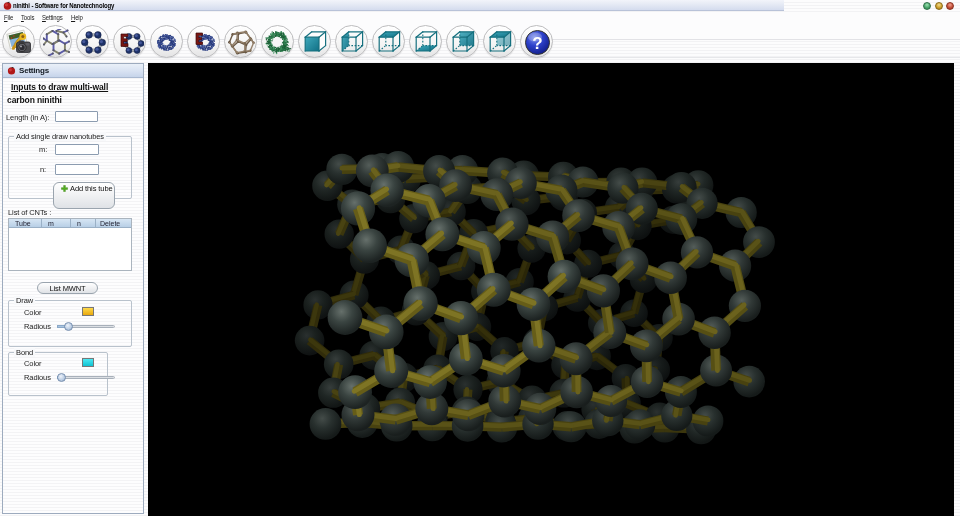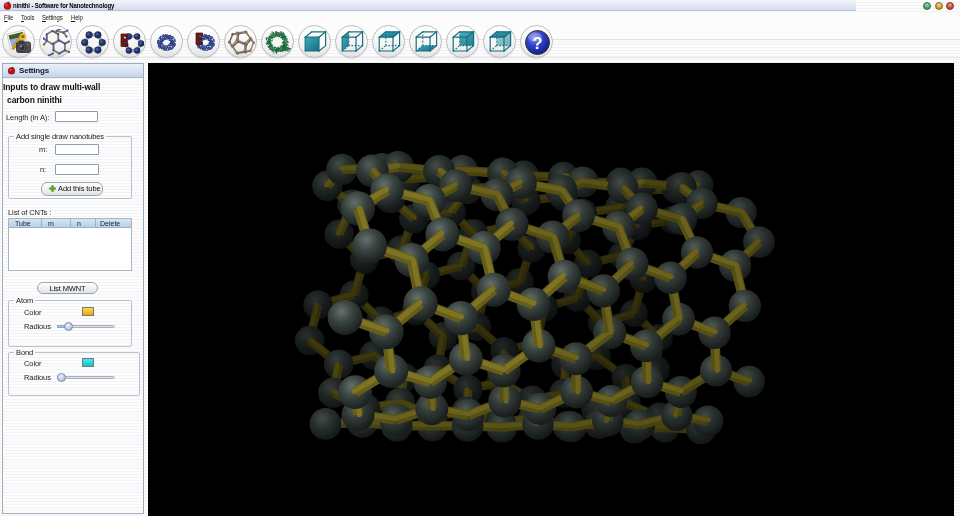--- a/index.html
+++ b/index.html
@@ -3,21 +3,21 @@
 <meta charset="utf-8">
 <style>
 * { margin:0; padding:0; box-sizing:border-box; }
 html,body { width:960px; height:516px; overflow:hidden; }
 body {
   font-family:"Liberation Sans", sans-serif;
   background:repeating-linear-gradient(180deg,#fcfcfd 0 2px,#f2f2f4 2px 3px);
   position:relative;
 }
 .titlebar {
-  position:absolute; left:0; top:0; width:856px; height:11px;
+  position:absolute; left:0; top:0; width:784px; height:11px;
   background:linear-gradient(180deg,#f2f4fa 0%,#e2e7f3 55%,#d4dcee 100%);
   border-bottom:1px solid #b8c2d8;
 }
 .title-ico { position:absolute; left:3px; top:1px; width:9px; height:9px; }
 .title-txt {
   position:absolute; left:13px; top:1px; font-size:7.5px; font-weight:bold;
   color:#000; letter-spacing:-0.2px; white-space:nowrap;
   transform:scaleX(0.80); transform-origin:0 0;
 }
 .winbtn { position:absolute; top:1.5px; width:8px; height:8px; border-radius:50%; }
@@ -1482,63 +1482,63 @@
 
 <div class="panel">
   <div class="phead">
     <svg class="dot" viewBox="0 0 10 10">
       <circle cx="5" cy="5.5" r="4" fill="#b01818"></circle>
       <circle cx="3.8" cy="4.4" r="1.6" fill="#d84848" opacity="0.7"></circle>
       <path d="M5 2 Q6.4 0.8 7.4 1.4 Q6.7 2.5 5 2.3 Z" fill="#222"></path>
     </svg>
     <div class="txt">Settings</div>
   </div>
-  <div class="phd" style="left:0; top:18px;">Inputs to draw multi-wall</div>
+  <div class="phd" style="left:8px; top:18px;text-decoration:underline;">Inputs to draw multi-wall</div>
   <div class="phd" style="left:4px; top:31px;">carbon ninithi</div>
 
   <div class="pl" style="left:3px; top:49px;">Length (in A):</div>
   <div class="tin" style="left:52px; top:47px; width:43px; height:11px;"></div>
 
   <div class="grp" style="left:5px; top:72px; width:124px; height:63px;">
     <div class="gt">Add single draw nanotubes</div>
     <div class="pl" style="left:30px; top:8px;">m:</div>
     <div class="tin" style="left:46px; top:7px; width:44px; height:11px;"></div>
     <div class="pl" style="left:31px; top:28px;">n:</div>
     <div class="tin" style="left:46px; top:27px; width:44px; height:11px;"></div>
-    <div class="btn" style="left:32px; top:45px; width:62px; height:14px; line-height:11px; padding-left:6px;"><svg width="7" height="7" viewBox="0 0 8 8" style="vertical-align:-1px">
+    <div class="btn" style="left:44px; top:45px; width:62px; height:27px; line-height:11px; padding-left:6px;"><svg width="7" height="7" viewBox="0 0 8 8" style="vertical-align:-1px">
           <path d="M3 0.5 h2 v2.5 h2.5 v2 h-2.5 v2.5 h-2 v-2.5 h-2.5 v-2 h2.5 z" fill="#55b020" stroke="#3a8012" stroke-width="0.5"></path>
         </svg> Add this tube</div>
   </div>
 
   <div class="pl" style="left:5px; top:144px;">List of CNTs :</div>
   <div style="position:absolute; left:5px; top:154px; width:124px; height:53px; background:#fff; border:1px solid #aab4be;">
     <div style="position:absolute; left:0; top:0; width:122px; height:9px; background:linear-gradient(180deg,#d7e6f4,#b8cfe6); border-bottom:1px solid #9ab0c6; font-size:7px; color:#223;">
       <span style="position:absolute; left:6px; top:1px;">Tube</span>
       <span style="position:absolute; left:39px; top:1px;">m</span>
       <span style="position:absolute; left:68px; top:1px;">n</span>
       <span style="position:absolute; left:91px; top:1px;">Delete</span>
       <i style="position:absolute; left:32px; top:0; width:1px; height:9px; background:#9ab0c6;"></i>
       <i style="position:absolute; left:61px; top:0; width:1px; height:9px; background:#9ab0c6;"></i>
       <i style="position:absolute; left:86px; top:0; width:1px; height:9px; background:#9ab0c6;"></i>
     </div>
   </div>
 
   <div class="btn" style="left:34px; top:218px; width:61px; height:12px; line-height:11px;">List MWNT</div>
 
   <div class="grp" style="left:5px; top:236px; width:124px; height:47px;">
-    <div class="gt">Atom</div>
+    <div class="gt">Draw</div>
     <div class="pl" style="left:15px; top:7px;">Color</div>
     <div class="swatch" style="left:73px; top:6px; background:linear-gradient(180deg,#ffd94a,#e8a80e);"></div>
     <div class="pl" style="left:15px; top:21px;">Radious</div>
     <div class="slider-track" style="left:48px; top:24px; width:58px;"></div>
     <div style="position:absolute; left:48px; top:24px; width:10px; height:3px; background:#aac4e0; border:1px solid #8aa8c8;"></div>
     <div class="slider-thumb" style="left:55px; top:21px;"></div>
   </div>
 
-  <div class="grp" style="left:5px; top:288px; width:132px; height:44px;">
+  <div class="grp" style="left:5px; top:288px; width:100px; height:44px;">
     <div class="gt">Bond</div>
     <div class="pl" style="left:15px; top:6px;">Color</div>
     <div class="swatch" style="left:73px; top:5px; background:linear-gradient(180deg,#4ae8f2,#10c2d2);"></div>
     <div class="pl" style="left:15px; top:20px;">Radious</div>
     <div class="slider-track" style="left:48px; top:23px; width:58px;"></div>
     <div style="position:absolute; left:48px; top:23px; width:5px; height:3px; background:#aac4e0; border:1px solid #8aa8c8;"></div>
     <div class="slider-thumb" style="left:48px; top:20px;"></div>
   </div>
 </div>
 

